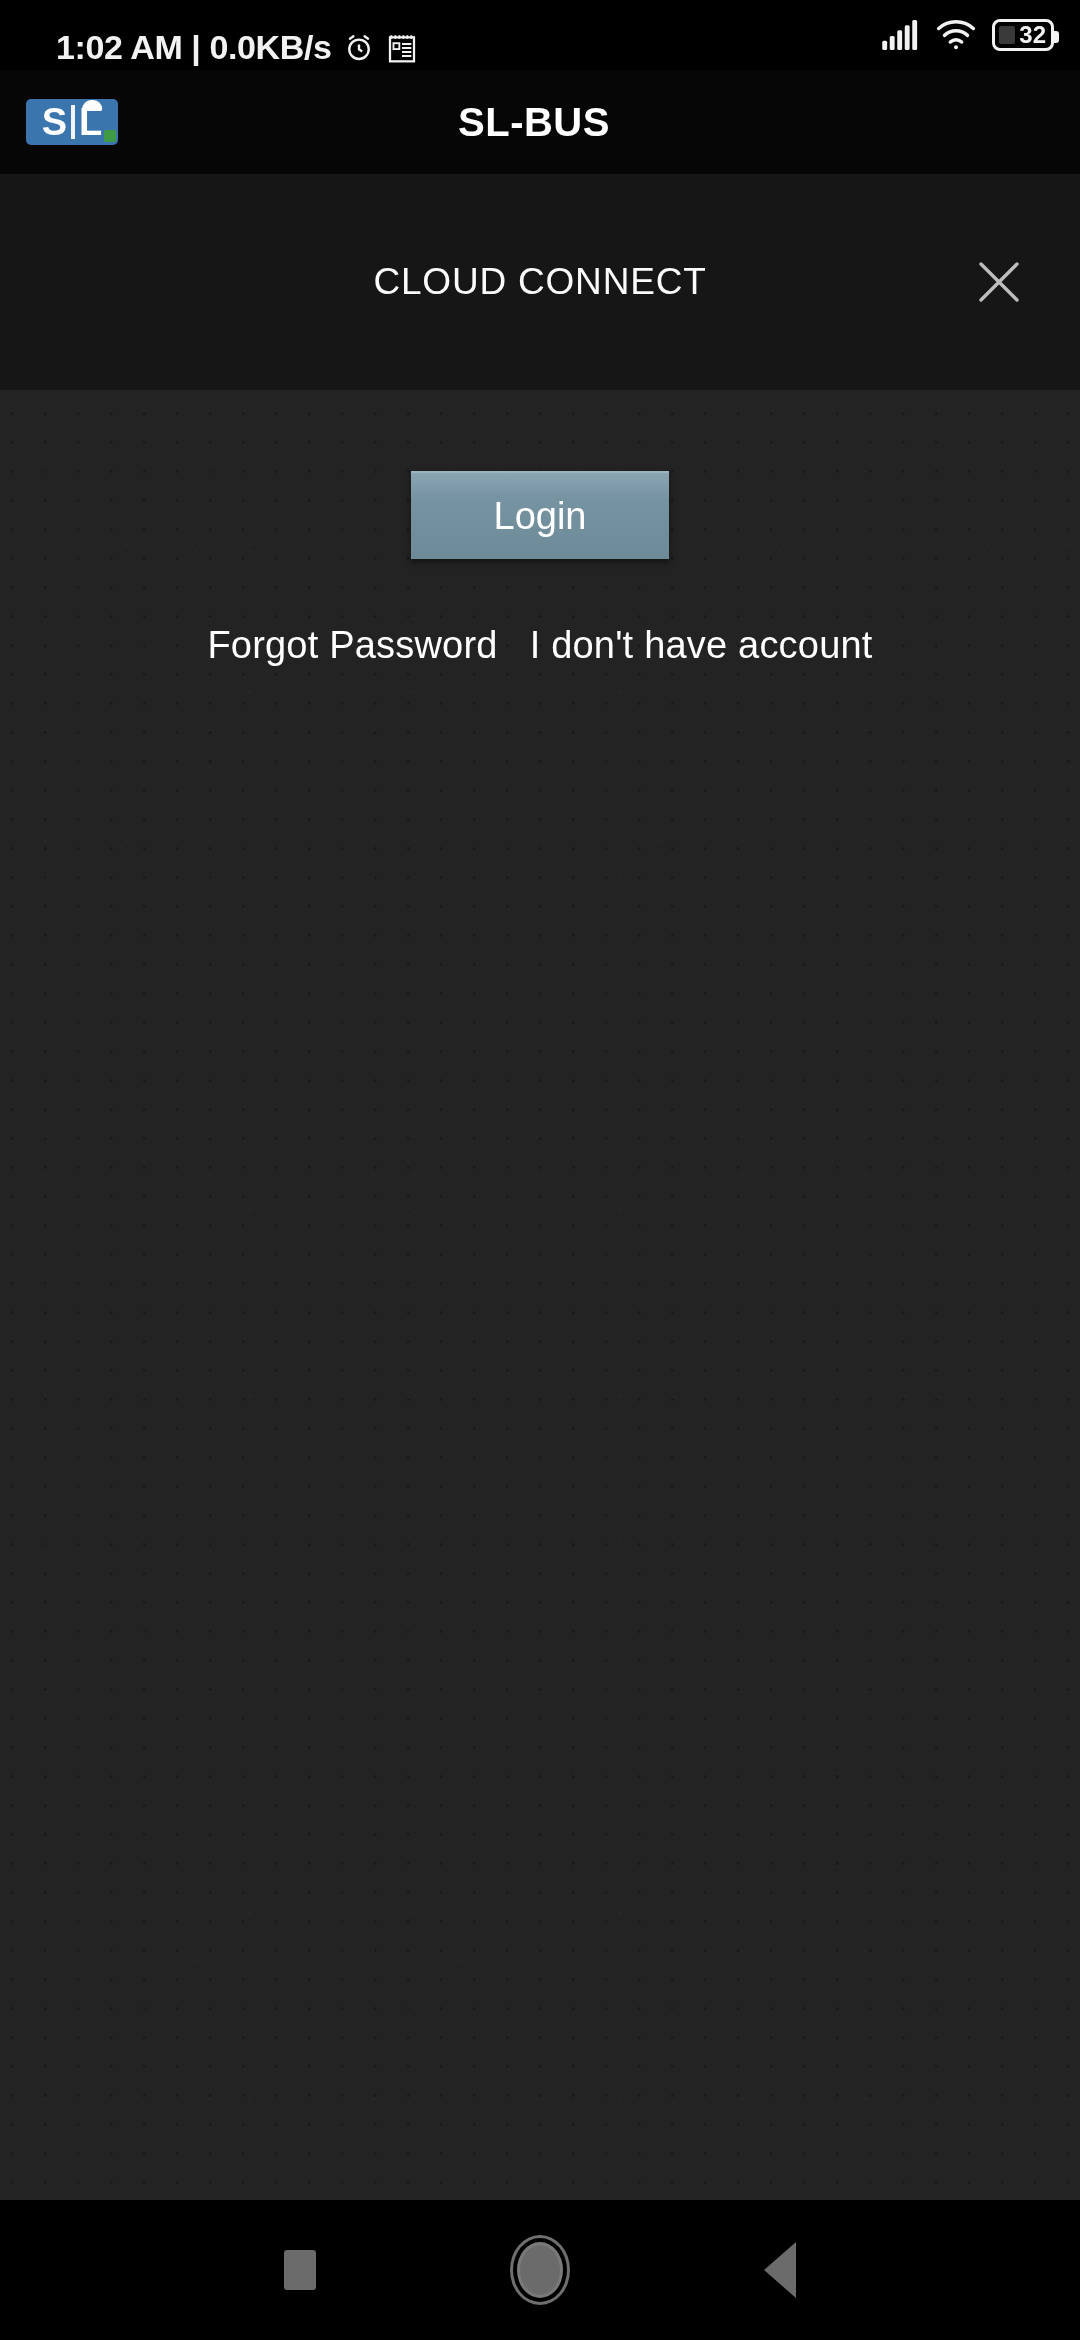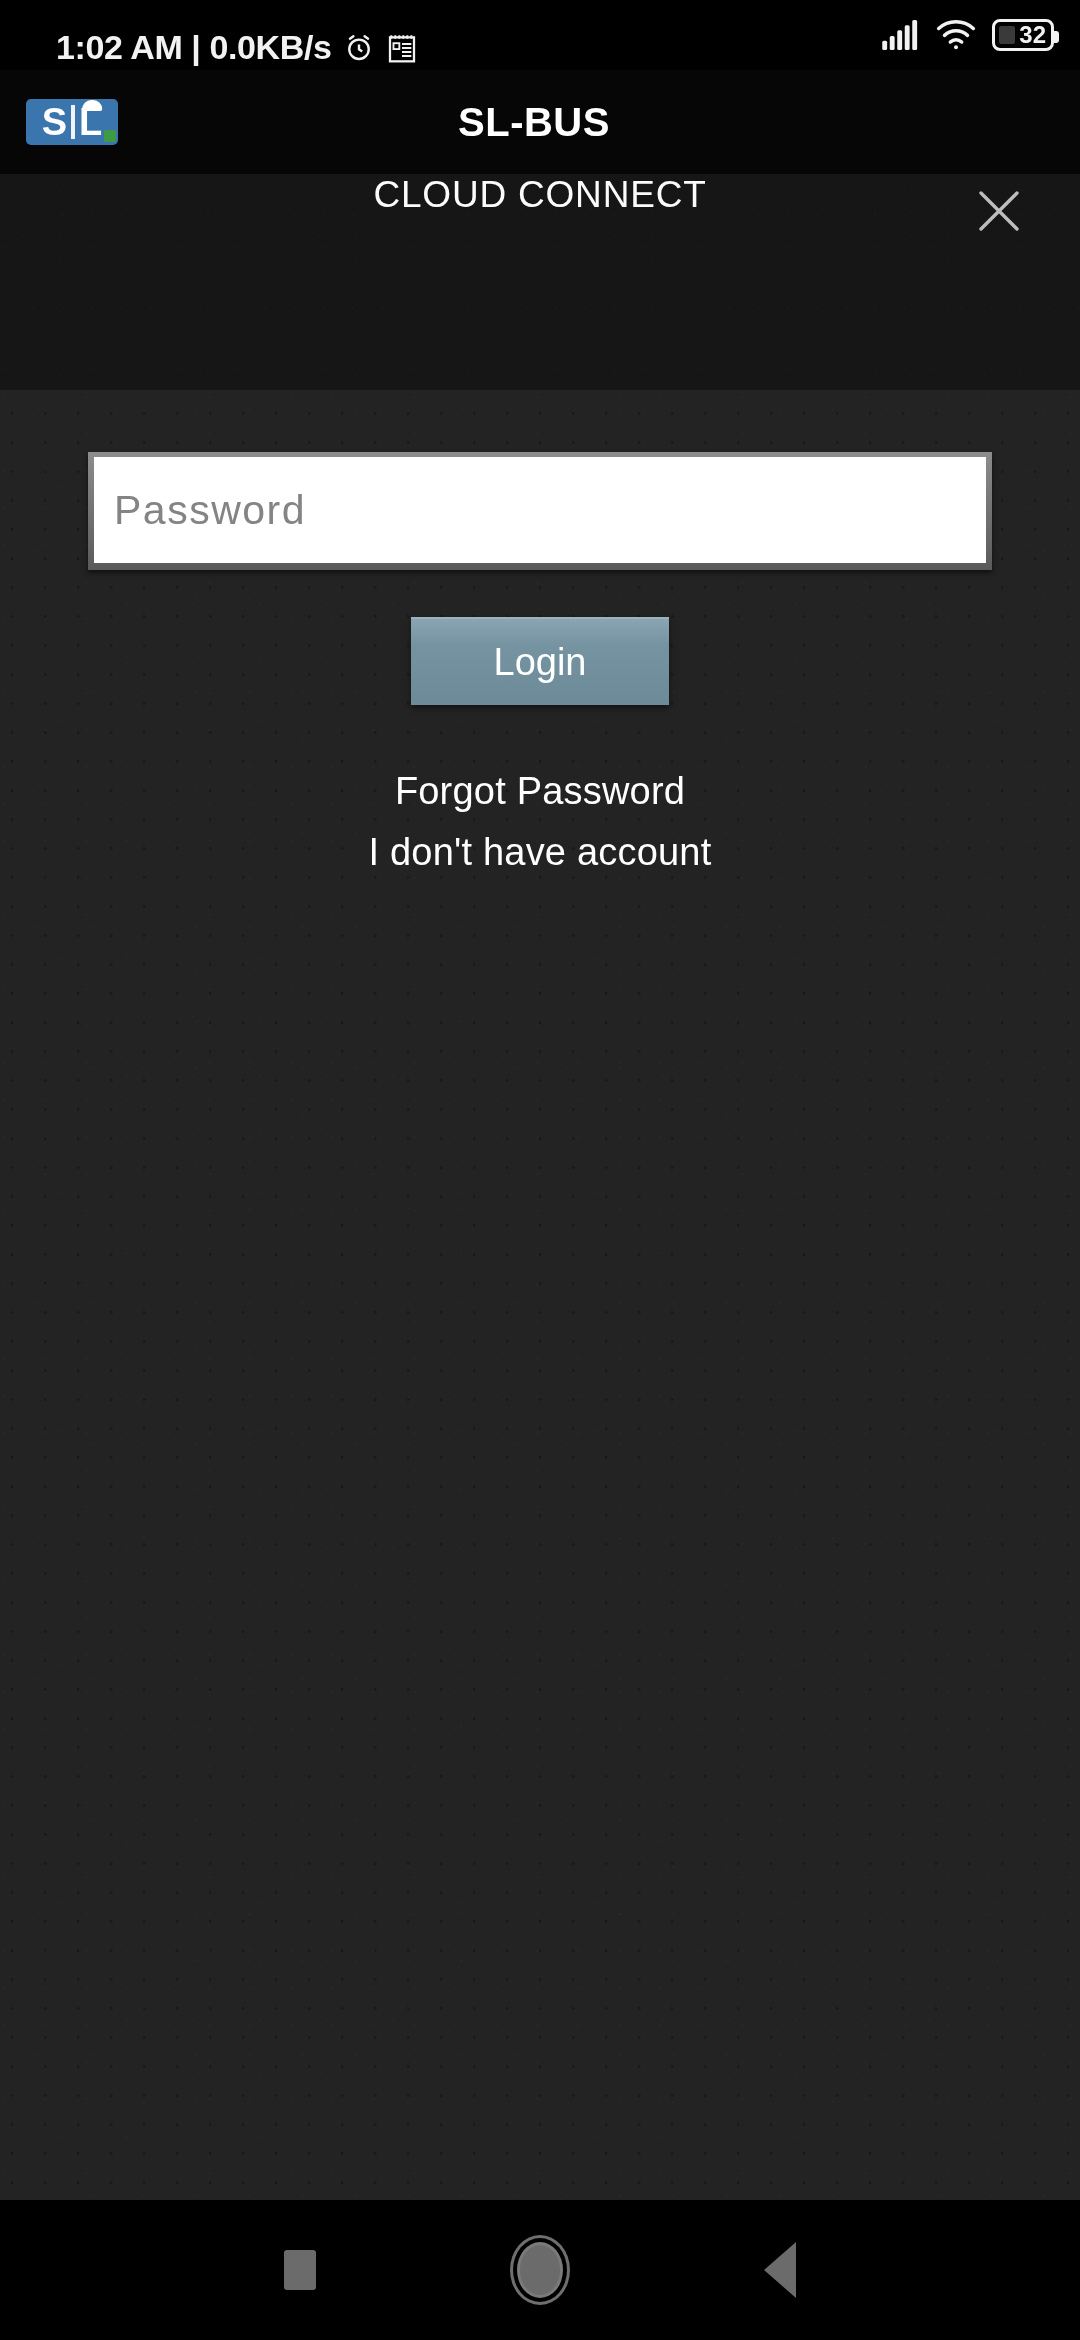--- a/index.html
+++ b/index.html
@@ -96,21 +96,21 @@
   }
 
   
   .connect-bar {
     height:216px; flex:0 0 216px;
     background:
       radial-gradient(circle at 18% 32%, rgba(255,255,255,.012) 0 1px, transparent 1px),
       radial-gradient(circle at 63% 71%, rgba(255,255,255,.012) 0 1px, transparent 1px),
       #161616;
     background-size:29px 31px, 37px 23px, auto;
-    display:flex; align-items:flex-start;
+    display:flex; align-items:center;
     position:relative;
   }
   .connect-title {
     position:absolute; left:0; right:0; text-align:center;
     color:#fbfbfb; font-size:37px; font-weight:normal;
     letter-spacing:0.8px;
   }
   .close-btn {
     margin-left:auto; margin-right:44px;
     width:74px; height:74px;
@@ -156,21 +156,21 @@
     width:258px; height:88px;
     background:linear-gradient(180deg,#8aa5b2 0%, #7693a2 30%, #6d8a99 100%);
     border:0; outline:0;
     border-top:2px solid #9cb3bf;
     color:#ffffff; font-size:38px;
     font-family:"Liberation Sans", sans-serif;
     box-shadow:0 3px 6px rgba(0,0,0,.5);
     cursor:pointer;
   }
 
-  .links { margin-top:56px; display:flex; flex-direction:column; align-items:center; }
+  .links { margin-top:56px; display:flex; align-items:center; }
   .link-item {
     color:#ffffff; font-size:38px; font-weight:normal;
     padding:9px 16px; cursor:pointer;
     letter-spacing:0.2px;
   }
 
   
   .nav-bar {
     height:140px; flex:0 0 140px;
     background:#000;
@@ -267,23 +267,20 @@
     <div class="close-btn">
       <svg viewBox="0 0 24 24" fill="none" stroke="#bdbdbd" stroke-width="1.5" stroke-linecap="round">
         <path d="M4 4 L20 20 M20 4 L4 20"></path>
       </svg>
     </div>
   </div>
 
   <div class="body-area">
 
 
-    <div class="field-wrap pw">
-      <input type="password" value="" placeholder="Password" style="">
-    </div>
 
     <button class="login-btn">Login</button>
 
     <div class="links">
       <div class="link-item">Forgot Password</div>
       <div class="link-item">I don't have account</div>
     </div>
 
   </div>
 

